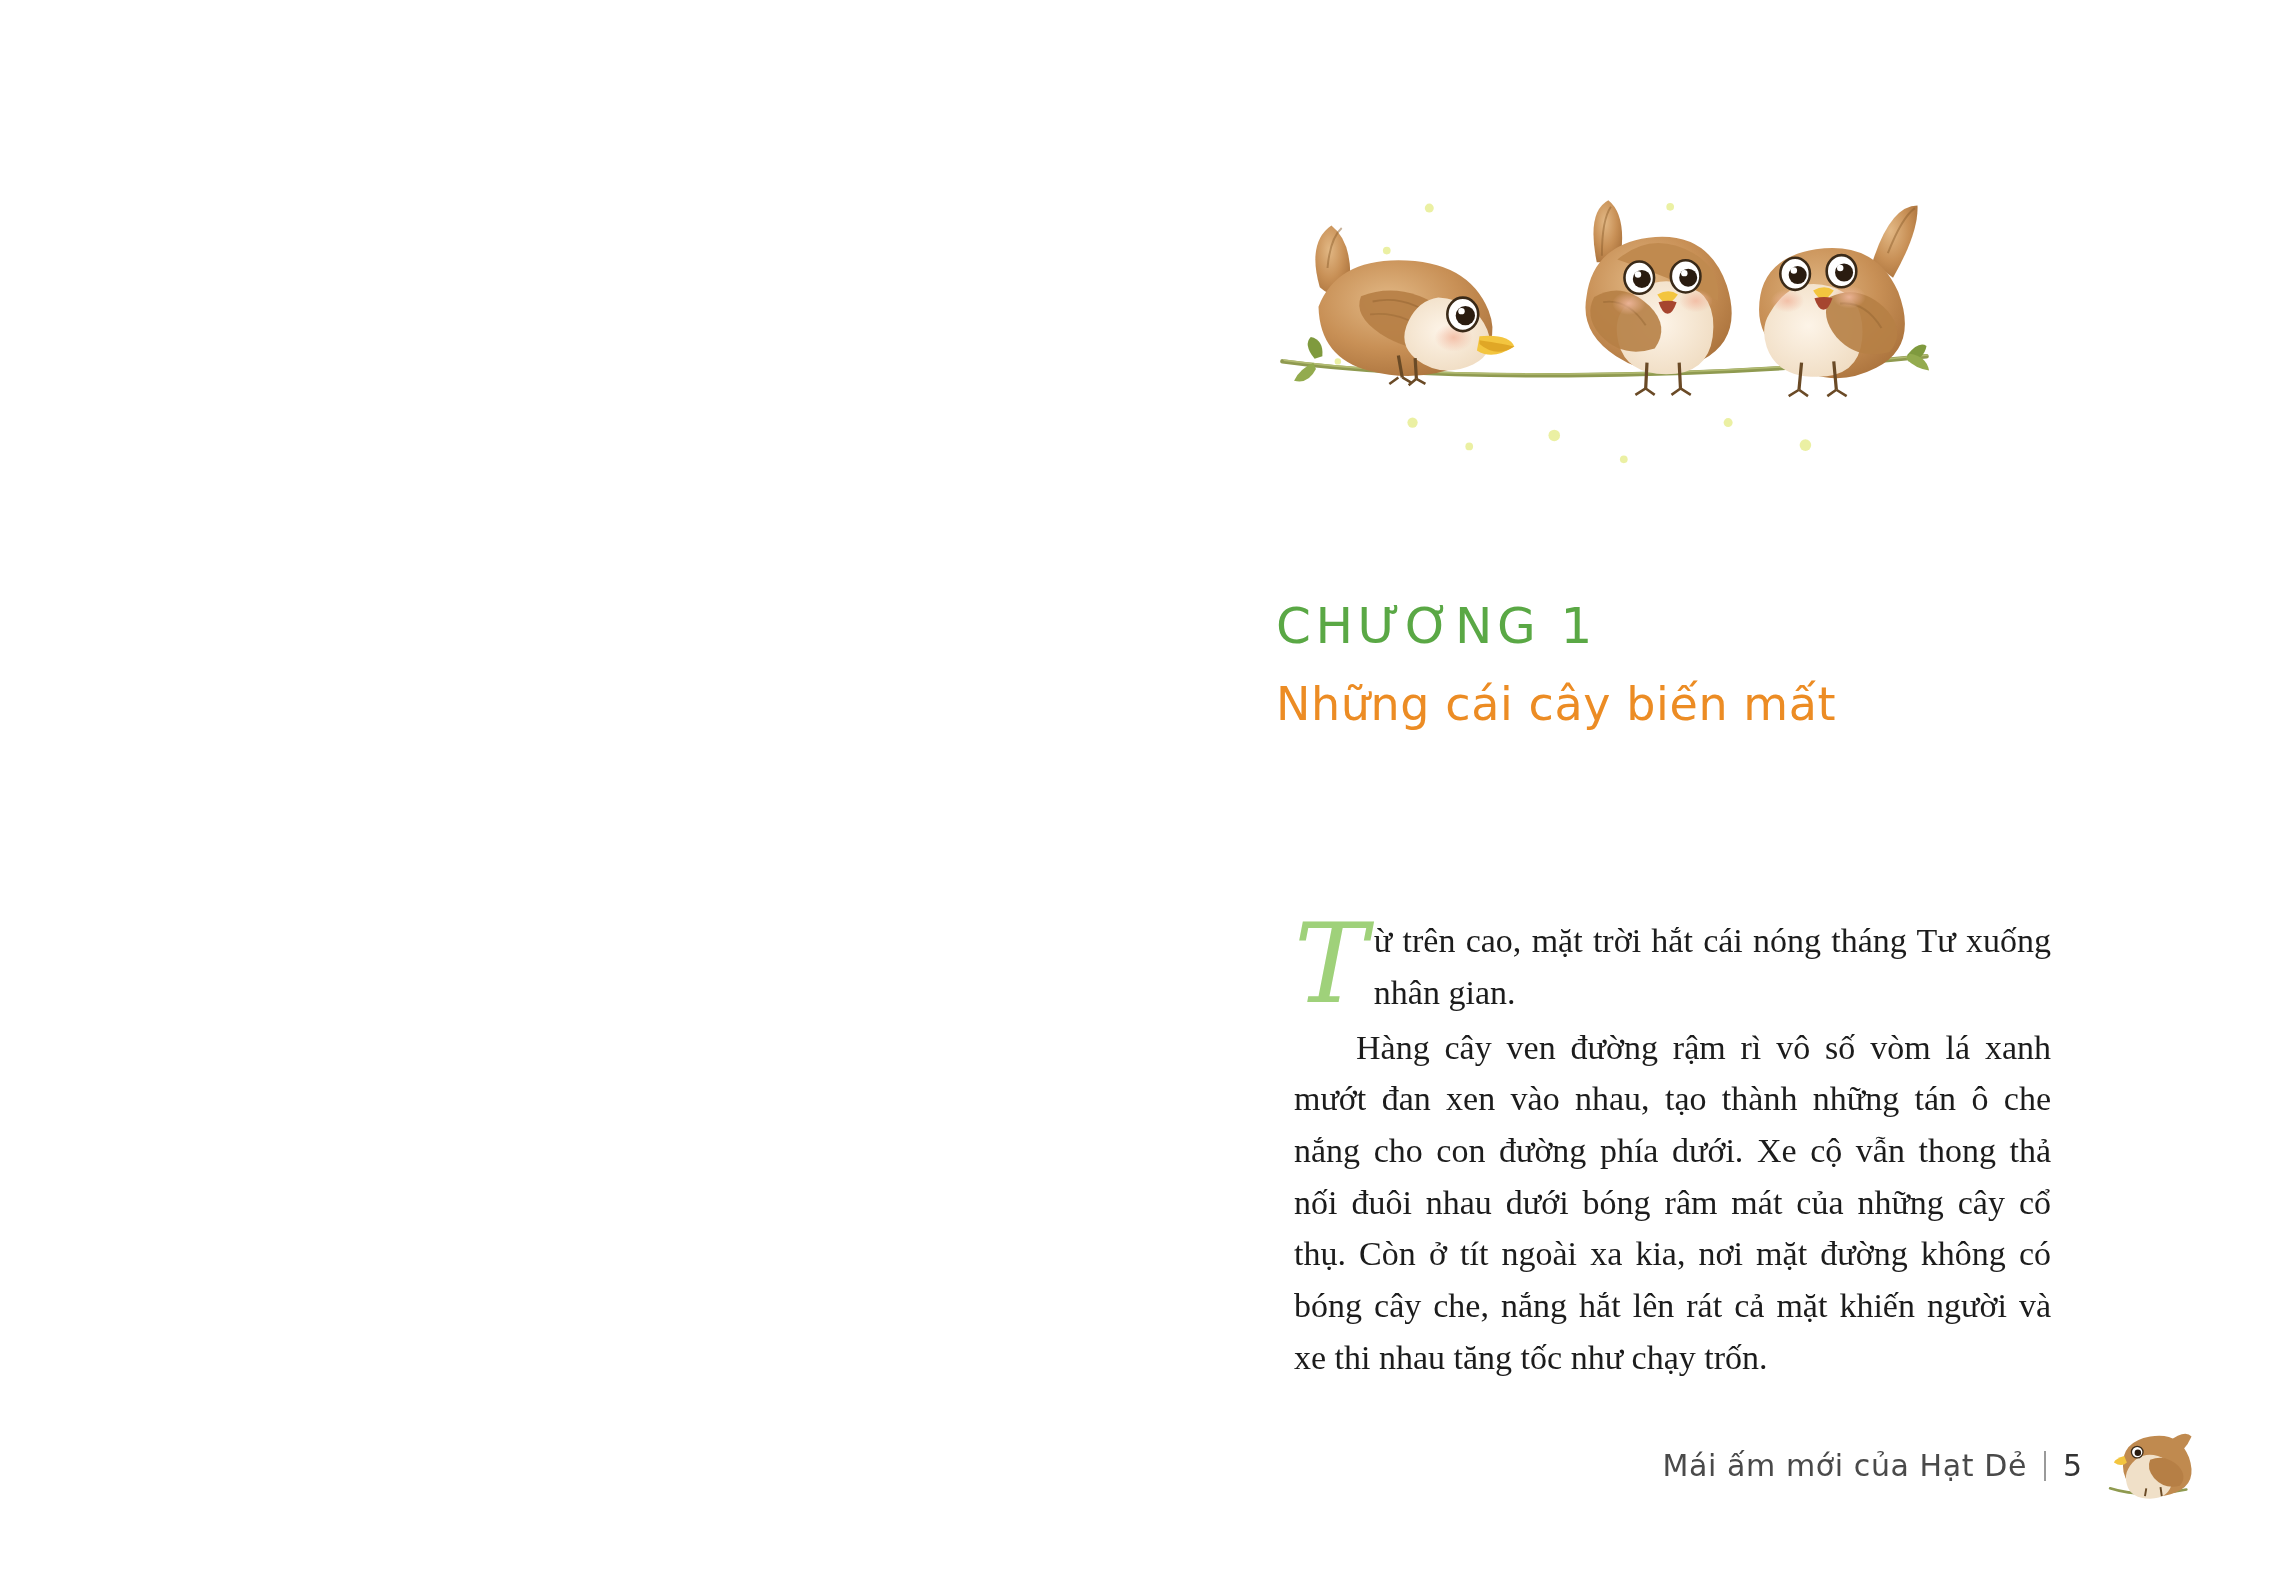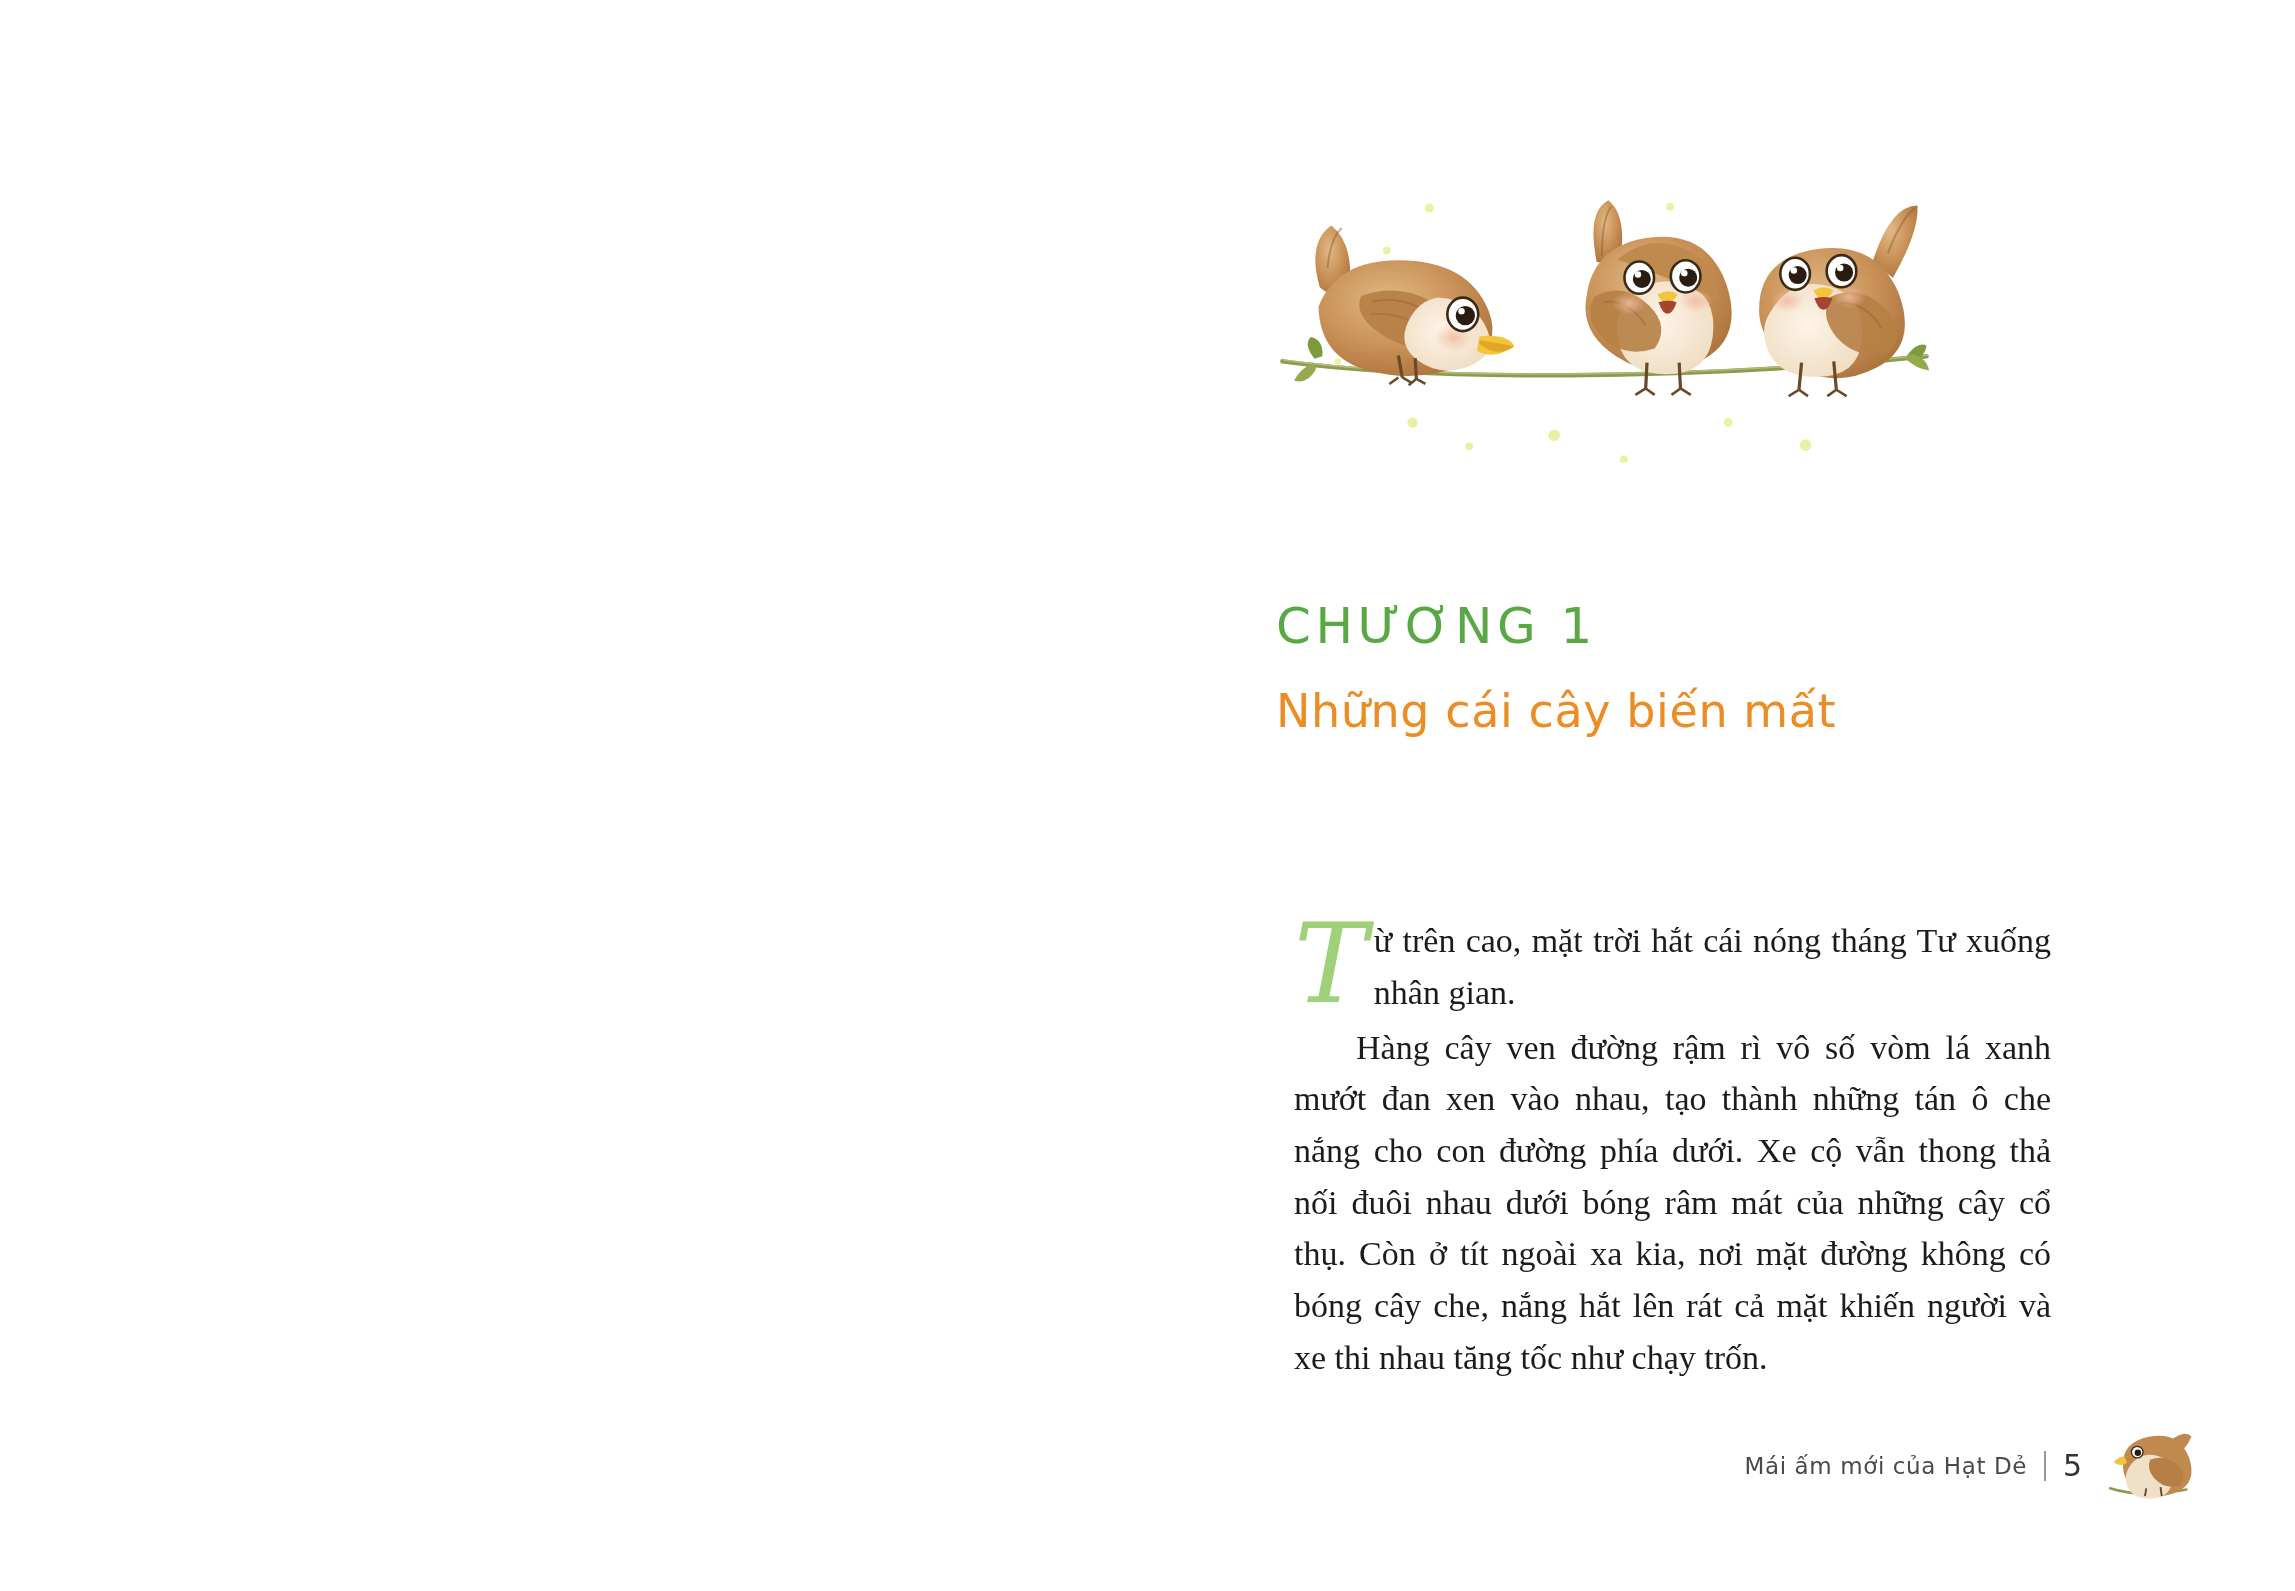--- a/index.html
+++ b/index.html
@@ -40,21 +40,21 @@
   }
   .chapter-number {
     font-family: "DejaVu Sans", sans-serif;
     font-size: 50px;
     letter-spacing: 4.5px;
     color: #5aa845;
     font-weight: 500;
     line-height: 1.1;
   }
   .chapter-title {
-    margin-top: 30px;
+    margin-top: 23px;
     font-family: "DejaVu Sans", sans-serif;
     font-size: 46px;
     color: #ec8c24;
     font-weight: 400;
     letter-spacing: 0.6px;
   }
 
   
   .body-col {
     position: absolute;
@@ -91,21 +91,21 @@
   .footer {
     position: absolute;
     right: 213px;
     bottom: 108px;
     display: flex;
     align-items: center;
     gap: 17px;
   }
   .footer-book {
     font-family: "DejaVu Sans", sans-serif;
-    font-size: 23px;
+    font-size: 30px;
     color: #4a4a4a;
     letter-spacing: 0.6px;
   }
   .footer-rule {
     width: 1.9px;
     height: 30px;
     background: #9a9a9a;
   }
   .footer-page {
     font-family: "DejaVu Sans", sans-serif;

